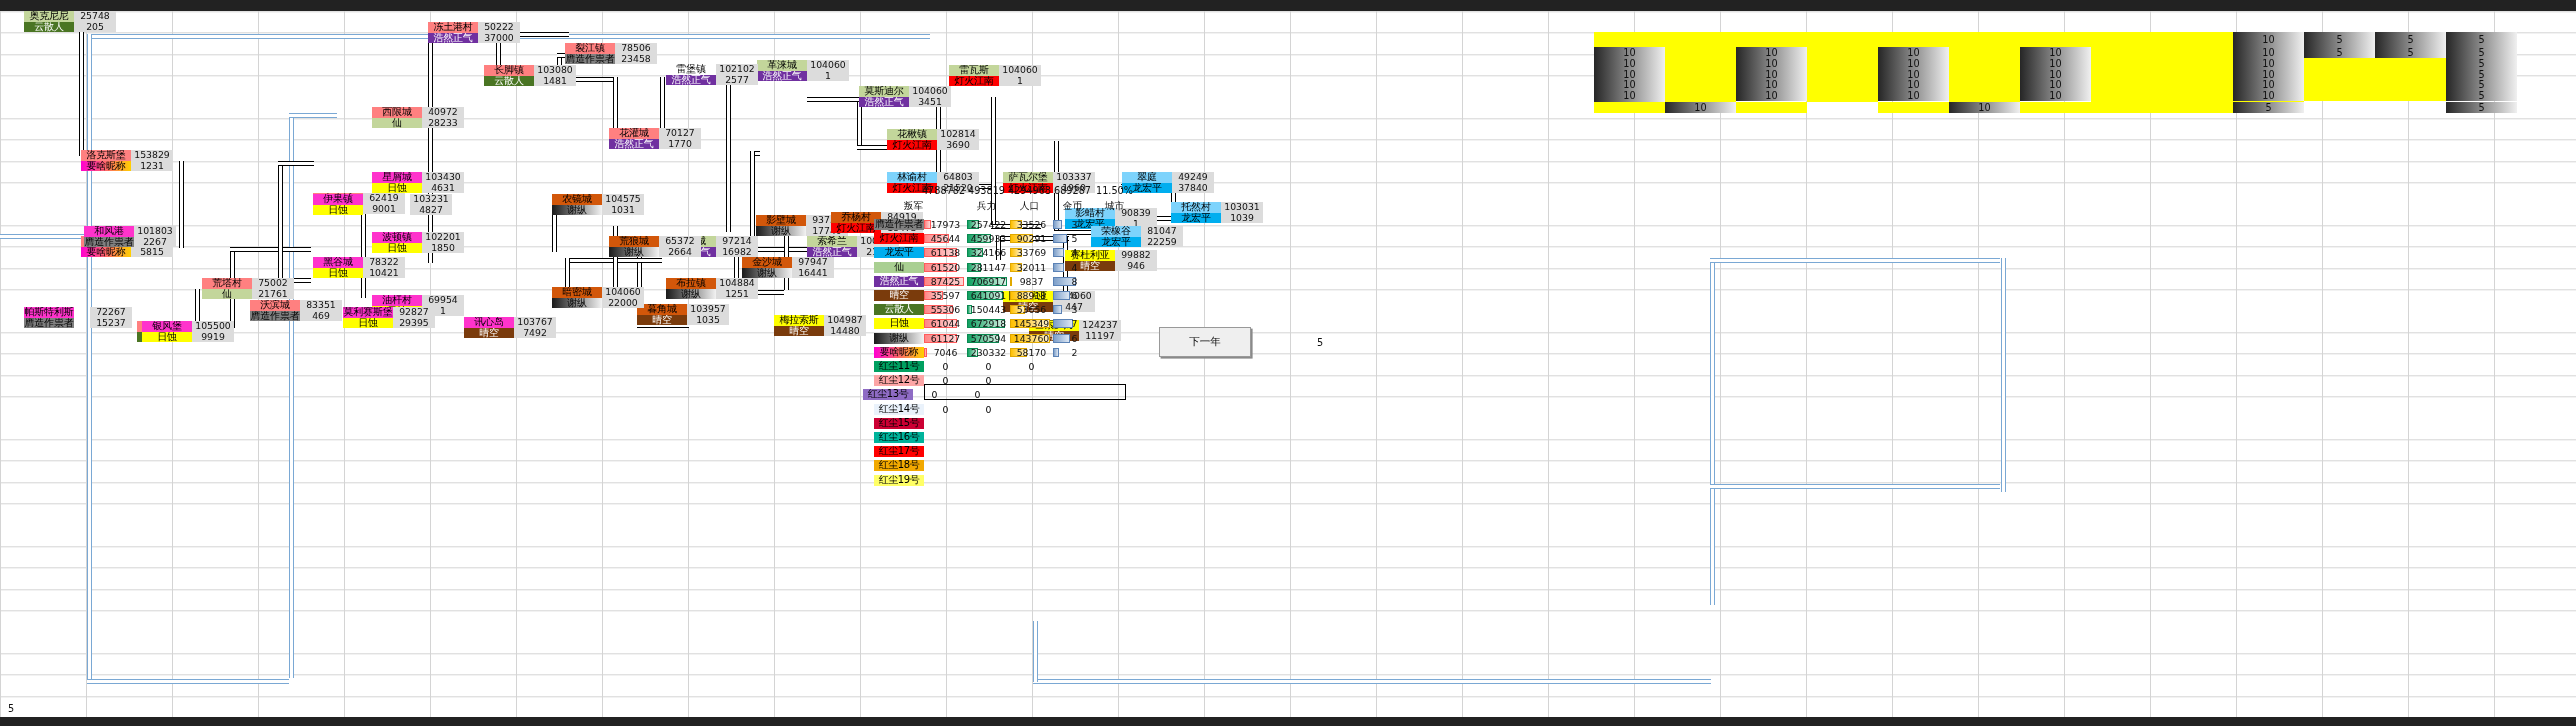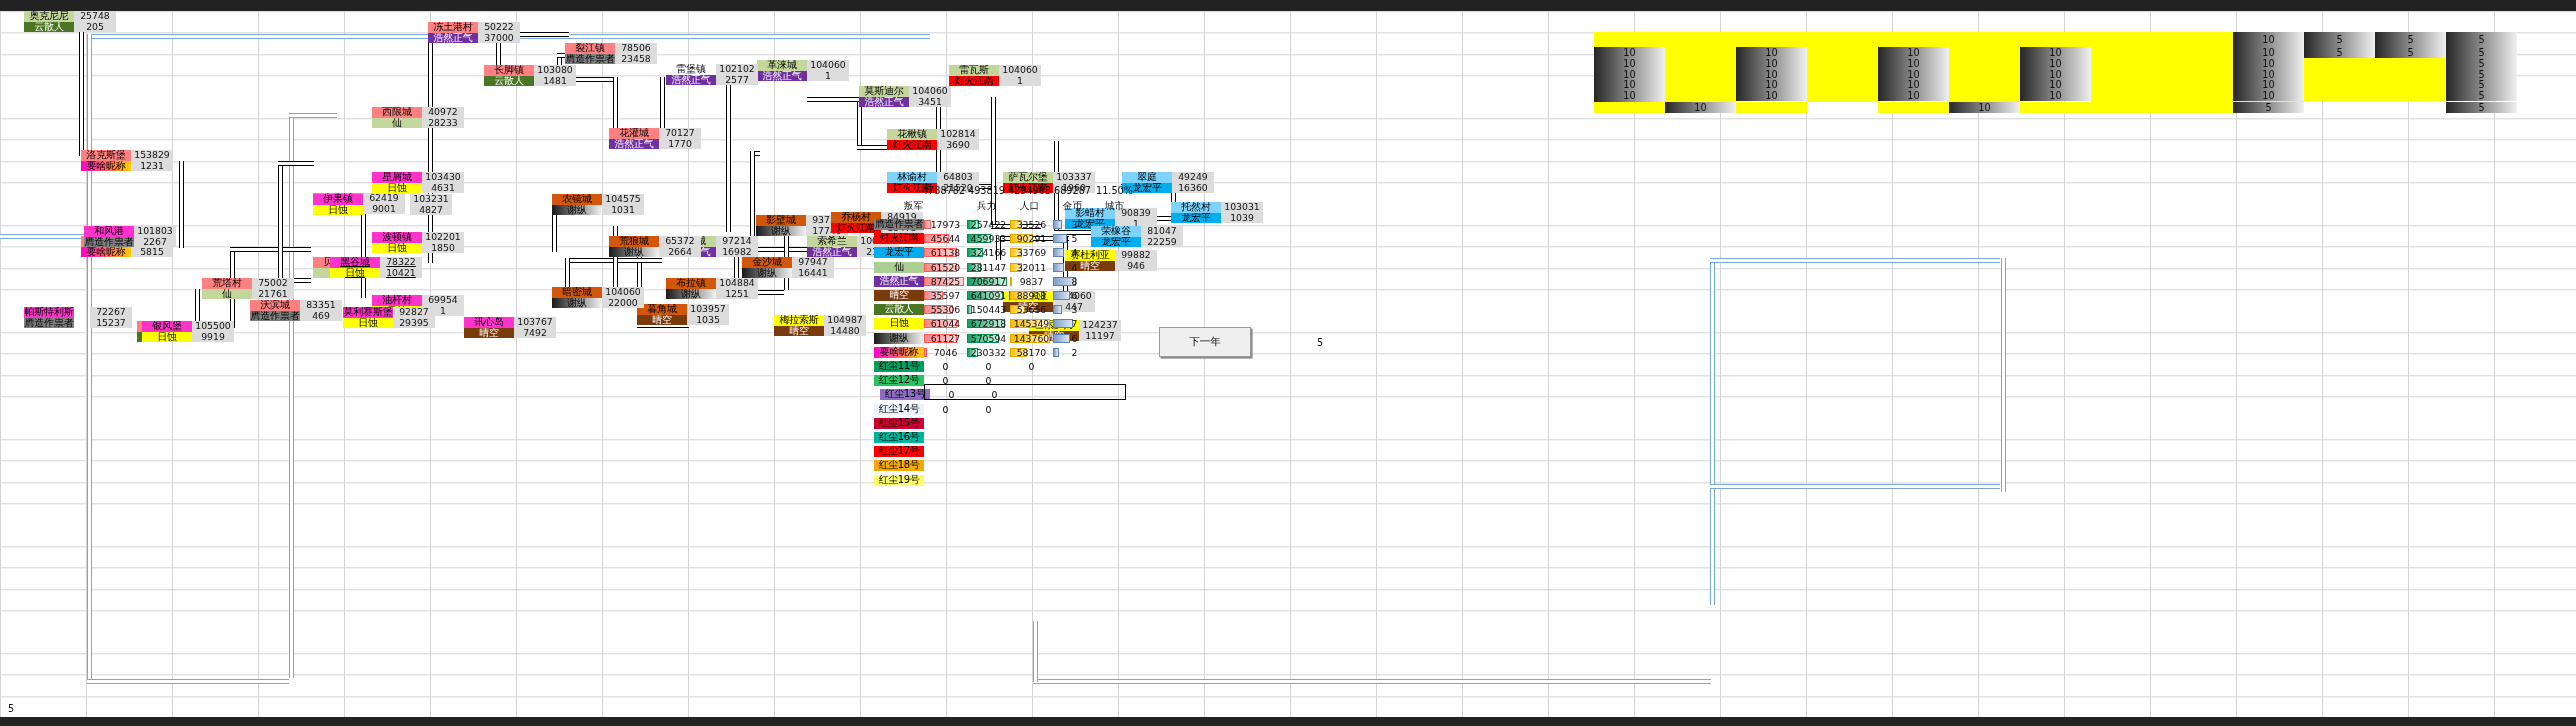--- a/index.html
+++ b/index.html
@@ -317,21 +317,21 @@
       <div class="node" style="left: 372px; top: 232px;">
         <div class="nm">
           <div class="c-mag">波顿镇</div>
           <div class="f-rishi">日蚀</div>
         </div>
         <div class="vl">
           <div>102201</div>
           <div>1850</div>
         </div>
       </div>
-      <div class="node" style="left: 330px; top: 257px; text-decoration: underline;">
+      <div class="node" style="left: 313px; top: 257px;">
         <div class="nm">
           <div class="c-mag">黑谷城</div>
           <div class="f-rishi">日蚀</div>
         </div>
         <div class="vl">
           <div>78322</div>
           <div>10421</div>
         </div>
       </div>
       <div class="node" style="left: 372px; top: 295px;">
@@ -494,21 +494,21 @@
           <div>21520</div>
         </div>
       </div>
       <div class="node" style="left: 1122px; top: 172px;">
         <div class="nm">
           <div class="c-dgrn">翠庭</div>
           <div class="f-long">龙宏平</div>
         </div>
         <div class="vl">
           <div>49249</div>
-          <div>16360</div>
+          <div>37840</div>
         </div>
       </div>
       <div class="node" style="left: 1171px; top: 202px;">
         <div class="nm">
           <div class="c-dgrn">托然村</div>
           <div class="f-long">龙宏平</div>
         </div>
         <div class="vl">
           <div>103031</div>
           <div>1039</div>
@@ -865,26 +865,26 @@
         </div>
       </div>
     <div id="ct-zero">
         <div class="zrow" style="left: 43px; top: 192px;">
           <div class="tag" style="background: rgb(0, 160, 96); color: rgb(0, 0, 0);">红尘11号</div>
           <div class="zcell">0</div>
           <div class="zcell">0</div>
           <div class="zcell">0</div>
         </div>
         <div class="zrow" style="left: 43px; top: 206px;">
-          <div class="tag" style="background: #22c55e; color: rgb(0, 0, 0);">红尘12号</div>
+          <div class="tag" style="background: #fca5a5; color: rgb(0, 0, 0);">红尘12号</div>
           <div class="zcell">0</div>
           <div class="zcell">0</div>
           <div class="zcell"></div>
         </div>
-        <div class="zrow" style="left: 49px; top: 220px; justify-content: space-between;">
+        <div class="zrow" style="left: 32px; top: 220px; justify-content: space-between;">
           <div class="tag" style="background: rgb(142, 107, 196); color: rgb(0, 0, 0);">红尘13号</div>
           <div class="zcell">0</div>
           <div class="zcell">0</div>
           <div class="zcell"></div>
         </div>
         <div class="zrow" style="left: 43px; top: 235px;">
           <div class="tag" style="background: rgb(234, 242, 251); color: rgb(0, 0, 0);">红尘14号</div>
           <div class="zcell">0</div>
           <div class="zcell">0</div>
           <div class="zcell"></div>

